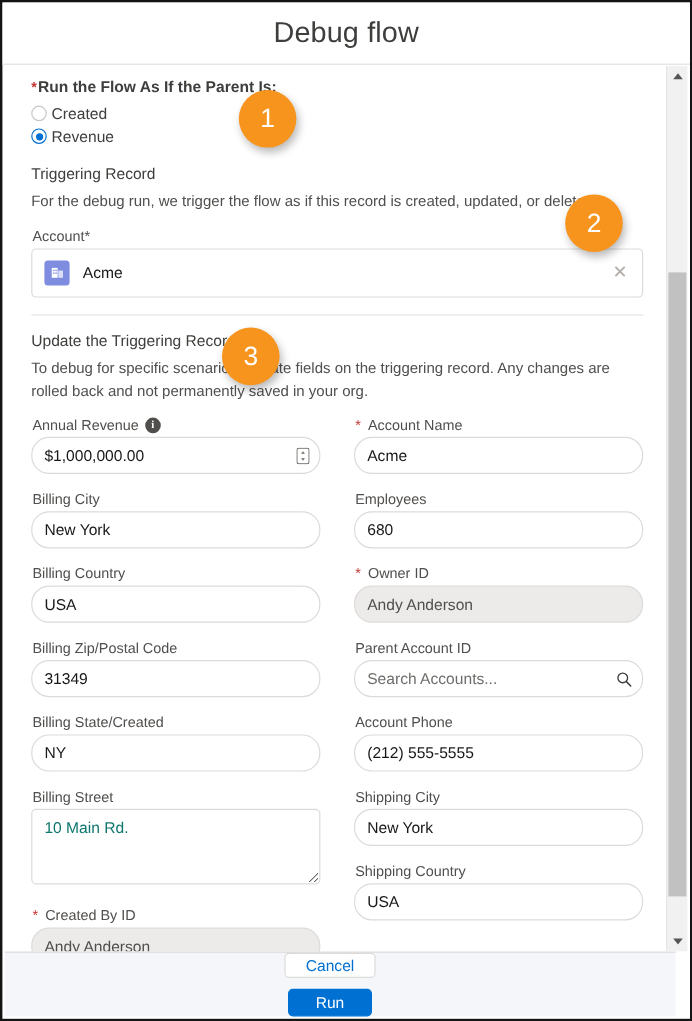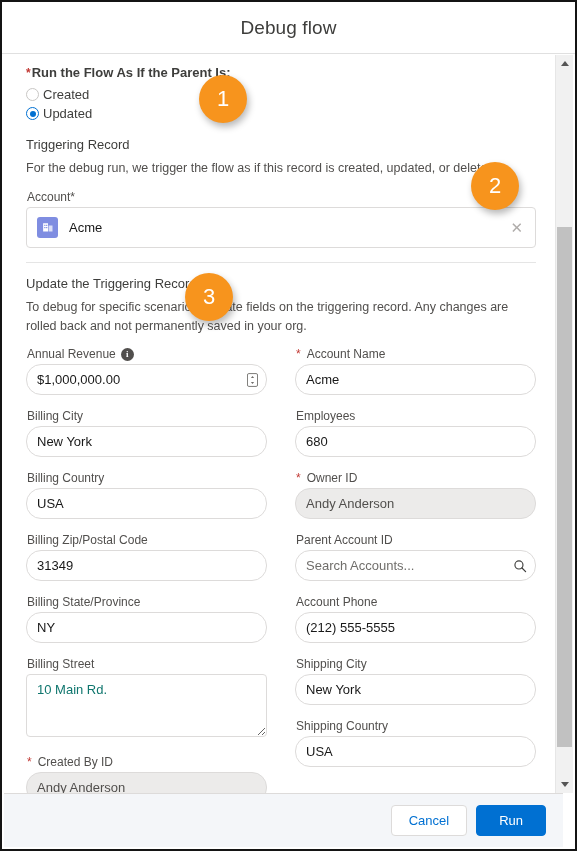--- a/index.html
+++ b/index.html
@@ -26,21 +26,21 @@
   .modal-header {
     height: 52px;
     box-sizing: border-box;
     display: flex;
     align-items: center;
     justify-content: center;
     background: #ffffff;
     border-bottom: 1px solid #e0e0e0;
   }
   .modal-title {
-    font-size: 19px;
+    font-size: 24px;
     color: #3e3e3c;
     font-weight: 400;
     letter-spacing: .1px;
   }
 
   
   .modal-body {
     position: absolute;
     top: 53px;
     left: 2px;
@@ -278,20 +278,21 @@
     left: 2px; right: 12px; bottom: 2px;
     height: 54px;
     background: #f4f6f9;
     border-top: 1px solid #dddbda;
     display: flex;
     align-items: center;
     justify-content: flex-end;
     gap: 9px;
     padding-right: 17px;
     box-sizing: border-box;
+    flex-direction: column;
   }
   .btn {
     font-family: "Liberation Sans", sans-serif;
     font-size: 13px;
     height: 31px;
     padding: 0 17px;
     border-radius: 4px;
     cursor: pointer;
     line-height: 1;
   }
@@ -343,21 +344,21 @@
       <div class="section-head">
         <span class="req">*</span><span>Run the Flow As If the Parent Is:</span>
       </div>
 
       <div class="radio-row">
         <span class="radio"></span>
         <span class="radio-label">Created</span>
       </div>
       <div class="radio-row" style="margin-bottom:16px;">
         <span class="radio checked"></span>
-        <span class="radio-label">Updated</span>
+        <span class="radio-label">Revenue</span>
       </div>
 
       <div class="section-head normal">Triggering Record</div>
       <p class="helper-text">For the debug run, we trigger the flow as if this record is created, updated, or deleted.</p>
 
       <div class="field-label">Account*</div>
       <div class="lookup">
         <span class="acct-icon">
           <svg width="12" height="12" viewBox="0 0 16 16" aria-hidden="true">
             <rect x="1.5" y="3" width="6.5" height="11" fill="#ffffff"></rect>
@@ -407,21 +408,21 @@
             <div class="field-label">Billing Country</div>
             <input class="input" type="text" value="USA" style="">
           </div>
 
           <div class="fgroup">
             <div class="field-label">Billing Zip/Postal Code</div>
             <input class="input" type="text" value="31349" style="">
           </div>
 
           <div class="fgroup">
-            <div class="field-label">Billing State/Province</div>
+            <div class="field-label">Billing State/Created</div>
             <input class="input" type="text" value="NY" style="">
           </div>
 
           <div class="fgroup">
             <div class="field-label">Billing Street</div>
             <textarea class="textarea" style="">10 Main Rd.</textarea>
           </div>
 
           <div class="fgroup">
             <div class="field-label">

